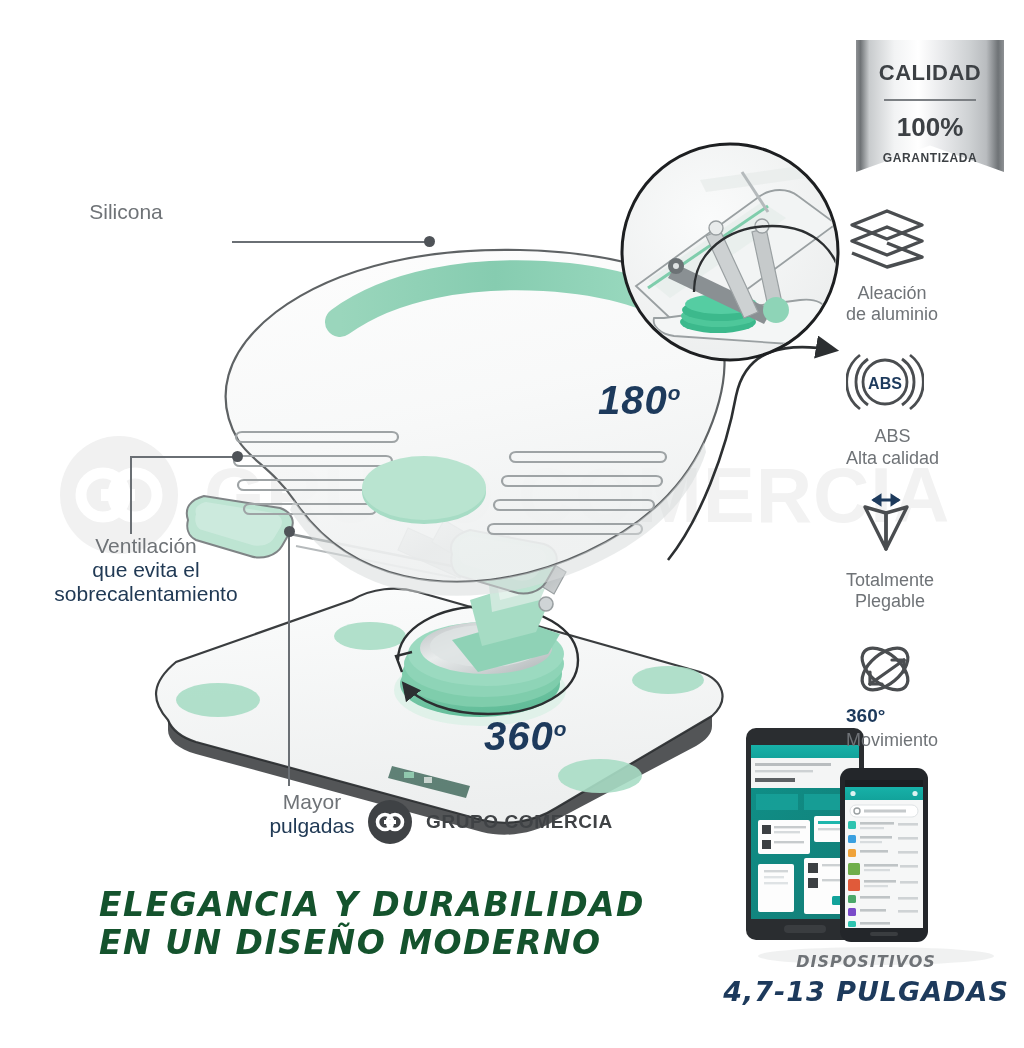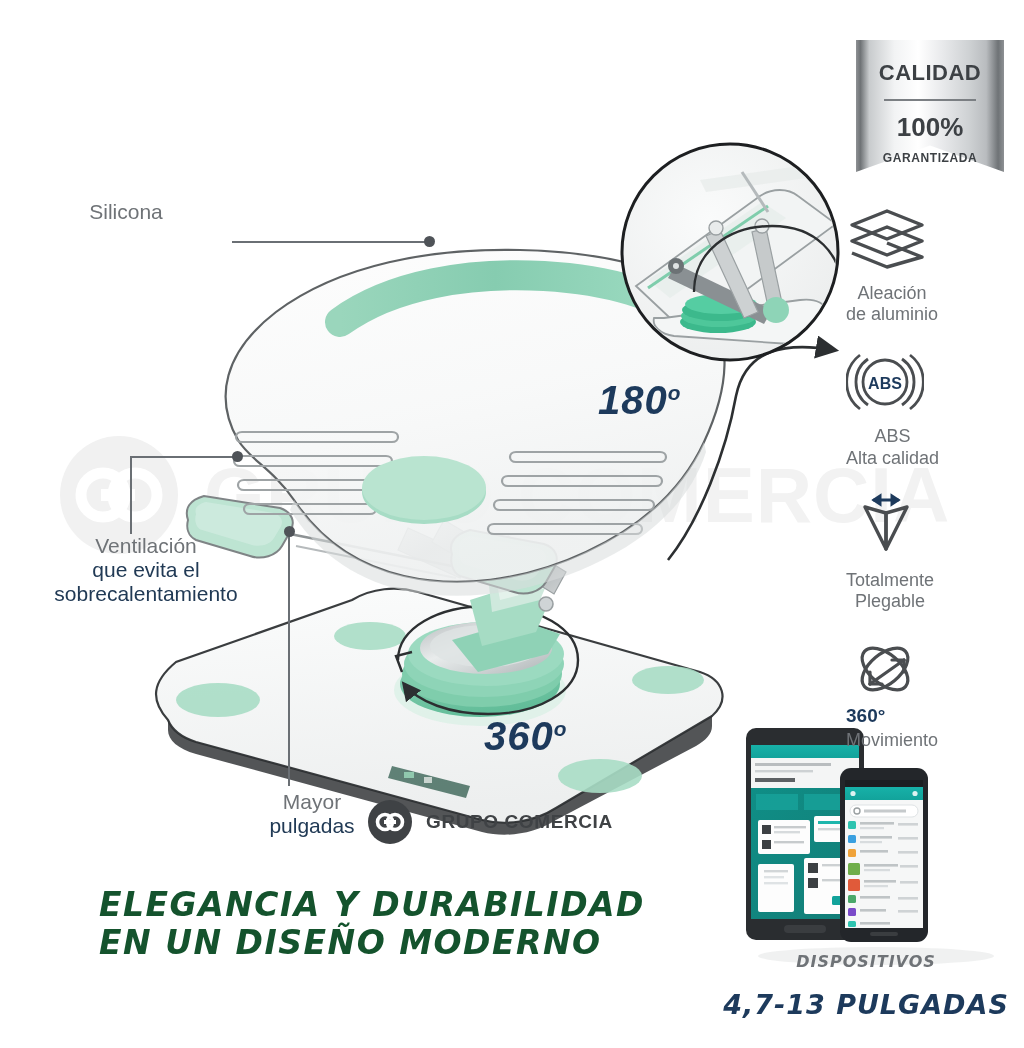--- a/index.html
+++ b/index.html
@@ -137,21 +137,21 @@
 
   
   .devices { position: absolute; left: 742px; top: 716px; z-index: 6; width: 268px; height: 252px; }
   .dev-caption {
     position: absolute; left: 716px; top: 952px; width: 300px;
     z-index: 10; text-align: center;
     font-family: "DejaVu Sans", sans-serif;
     font-weight: bold; font-style: italic; letter-spacing: 1px;
   }
   .dev-l1 { font-size: 16px; color: #6f7377; }
-  .dev-l2 { font-size: 27px; color: #1d3a5c; margin-top: 18px; }
+  .dev-l2 { font-size: 27px; color: #1d3a5c; margin-top: 5px; }
 </style>
 </head>
 <body>
 
 <div id="page">
 
   <div class="watermark">
     <div class="wm-logo">
       <svg width="92" height="56" viewBox="0 0 92 56" aria-hidden="true">
         <circle cx="30" cy="28" r="22" fill="none" stroke="#ffffff" stroke-width="11"></circle>

